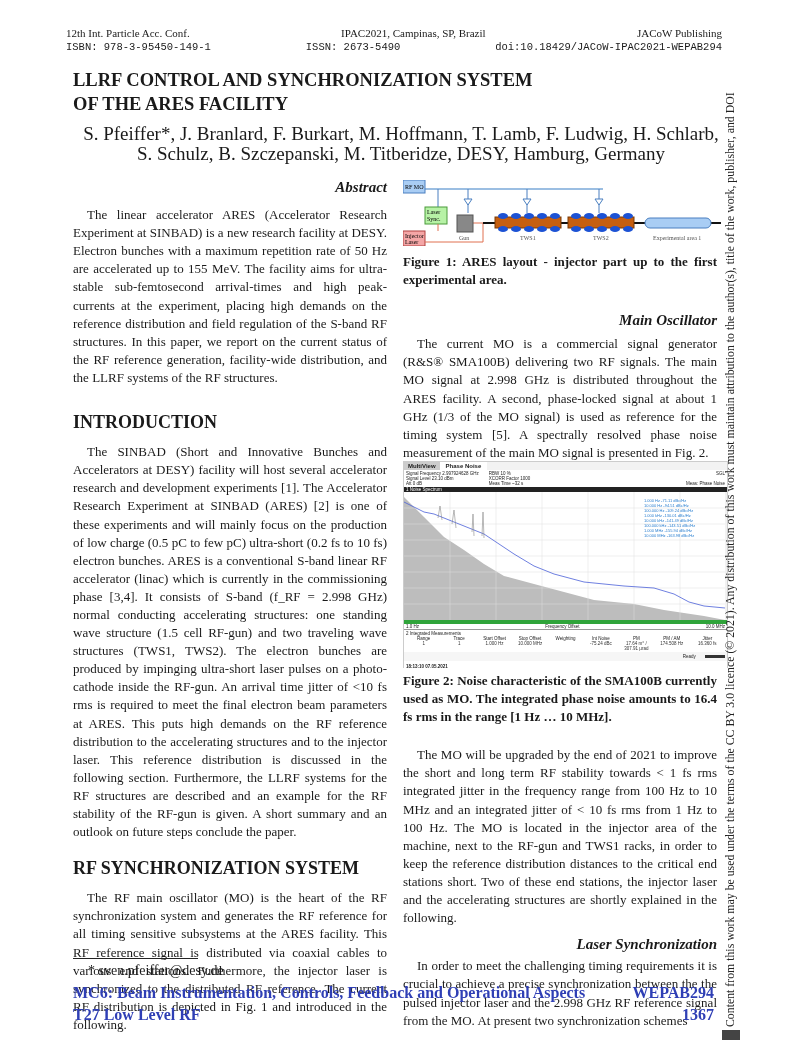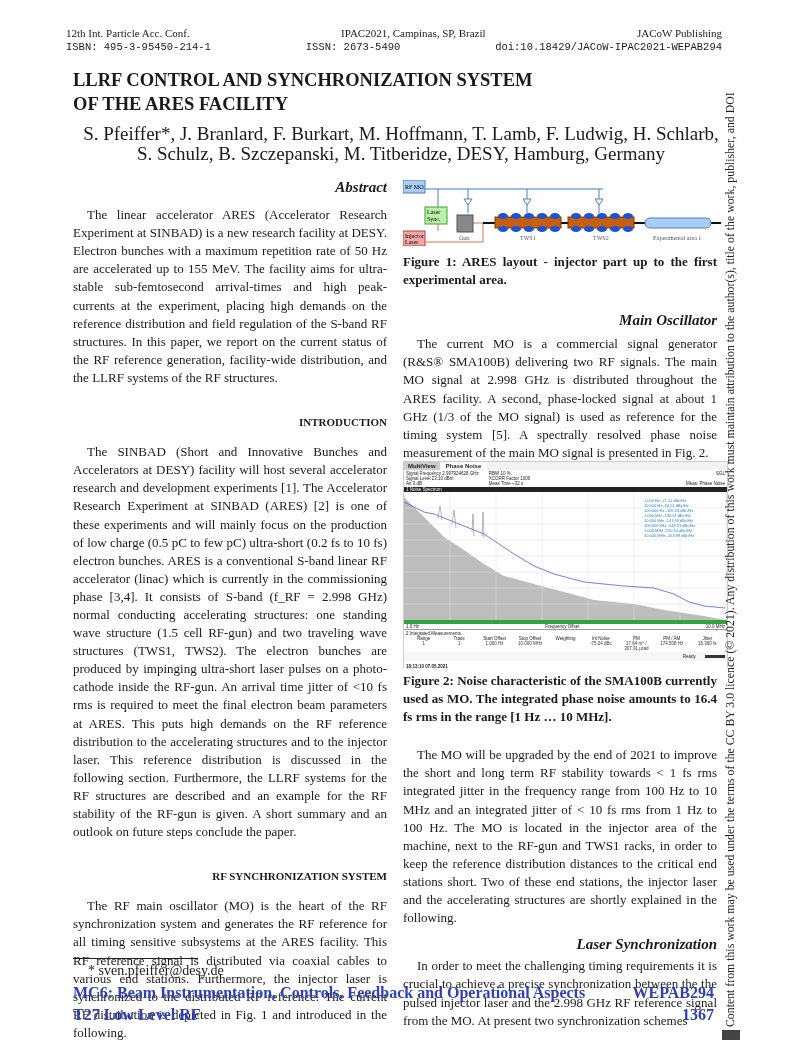--- a/index.html
+++ b/index.html
@@ -8,21 +8,21 @@
   .hdr { position:absolute; left:66px; width:656px; font-size:11px; line-height:14px; }
   .hdr .row { display:flex; justify-content:space-between; }
   .mono { font-family:"Liberation Mono","DejaVu Sans Mono",monospace; font-size:10.5px; }
   .title { position:absolute; left:73px; width:656px; top:68px; text-align:left;
            font-weight:bold; font-size:18.5px; line-height:24px; }
   .authors { position:absolute; left:73px; width:656px; top:124px; text-align:center;
              font-size:19px; line-height:20px; }
   .col { position:absolute; width:314px; font-size:13px; line-height:18.1px; text-align:justify; }
   .col p { margin:0; text-indent:14px; }
   .sect-i { font-style:italic; font-size:15px; margin:0; text-align:right; }
-  .sect-b { font-weight:bold; font-size:11px; text-align:right; margin:0; }
+  .sect-b { font-weight:bold; font-size:18px; text-align:left; margin:0; }
   .caption { margin:0; text-indent:0 !important;font-weight:bold; }
   .footer { position:absolute; left:73px; width:641px; font-weight:bold; color:#2f3fb5;
             font-size:16px; display:flex; justify-content:space-between; }
   .side { position:absolute; left:722px; top:30px; width:1010px; height:20px;
           transform-origin:0 0; transform:translate(0,1010px) rotate(-90deg);
           font-size:11.8px; white-space:nowrap; color:#222; }
   .cc { display:inline-block; width:10px; height:18px; background:#444; vertical-align:middle; margin-right:3px; }
   .footnote-rule { position:absolute; left:73px; top:958px; width:125px; border-top:1px solid #222; }
   .footnote { position:absolute; left:88px; top:963px; font-size:14px; }
   
@@ -32,42 +32,42 @@
 </head>
 <body>
 
 <div class="hdr" style="top:26px;">
   <div class="row">
     <span>12th Int. Particle Acc. Conf.</span>
     <span>IPAC2021, Campinas, SP, Brazil</span>
     <span>JACoW Publishing</span>
   </div>
   <div class="row">
-    <span class="mono">ISBN: 495-3-95450-214-1</span>
+    <span class="mono">ISBN: 978-3-95450-149-1</span>
     <span class="mono">ISSN: 2673-5490</span>
     <span class="mono">doi:10.18429/JACoW-IPAC2021-WEPAB294</span>
   </div>
 </div>
 
 <div class="title">
   <div>LLRF CONTROL AND SYNCHRONIZATION SYSTEM</div>
   <div>OF THE ARES FACILITY</div>
 </div>
 
 <div class="authors">
   <div>S. Pfeiffer*, J. Branlard, F. Burkart, M. Hoffmann, T. Lamb, F. Ludwig, H. Schlarb,</div>
   <div>S. Schulz, B. Szczepanski, M. Titberidze, DESY, Hamburg, Germany</div>
 </div>
 
 <div class="col" style="left:73px; top:178px;">
   <h3 class="sect-i">Abstract</h3>
   <p style="margin-top:10px;">The linear accelerator ARES (Accelerator Research Experiment at SINBAD) is a new research facility at DESY. Electron bunches with a maximum repetition rate of 50 Hz are accelerated up to 155 MeV. The facility aims for ultra-stable sub-femtosecond arrival-times and high peak-currents at the experiment, placing high demands on the reference distribution and field regulation of the S-band RF structures. In this paper, we report on the current status of the RF reference generation, facility-wide distribution, and the LLRF systems of the RF structures.</p>
   <h3 class="sect-b" style="margin-top:26px;">INTRODUCTION</h3>
   <p style="margin-top:12px;">The SINBAD (Short and Innovative Bunches and Accelerators at DESY) facility will host several accelerator research and development experiments [1]. The Accelerator Research Experiment at SINBAD (ARES) [2] is one of these experiments and will mainly focus on the production of low charge (0.5 pC to few pC) ultra-short (0.2 fs to 10 fs) electron bunches. ARES is a conventional S-band linear RF accelerator (linac) which is currently in the commissioning phase [3,4]. It consists of S-band (f_RF = 2.998 GHz) normal conducting accelerating structures: one standing wave structure (1.5 cell RF-gun) and two traveling wave structures (TWS1, TWS2). The electron bunches are produced by impinging ultra-short laser pulses on a photo-cathode inside the RF-gun. An arrival time jitter of &lt;10 fs rms is required to meet the final electron beam parameters at ARES. This puts high demands on the RF reference distribution to the accelerating structures and to the injector laser. This reference distribution is discussed in the following section. Furthermore, the LLRF systems for the RF structures are described and an example for the RF stability of the RF-gun is given. A short summary and an outlook on future steps conclude the paper.</p>
-  <h3 class="sect-b" style="margin-top:26px;font-family:Liberation Serif, serif;">RF SYNCHRONIZATION SYSTEM</h3>
+  <h3 class="sect-b" style="margin-top:18px;font-family:Liberation Serif, serif;">RF SYNCHRONIZATION SYSTEM</h3>
   <p style="margin-top:12px;">The RF main oscillator (MO) is the heart of the RF synchronization system and generates the RF reference for all timing sensitive subsystems at the ARES facility. This RF reference signal is distributed via coaxial cables to various end stations. Furthermore, the injector laser is synchronized to the distributed RF reference. The current RF distribution is depicted in Fig. 1 and introduced in the following.</p>
 </div>
 
 <div class="footnote-rule"></div>
 <div class="footnote">* sven.pfeiffer@desy.de</div>
 
 <div class="fig1">
   <svg width="322" height="66" viewBox="0 0 322 66" font-family="Liberation Serif, serif" font-size="6">
     <line x1="22" y1="9" x2="200" y2="9" stroke="#7aa8d8" stroke-width="1.5"></line>
     <line x1="35" y1="9" x2="35" y2="27" stroke="#4a7fc0" stroke-width="1"></line>

